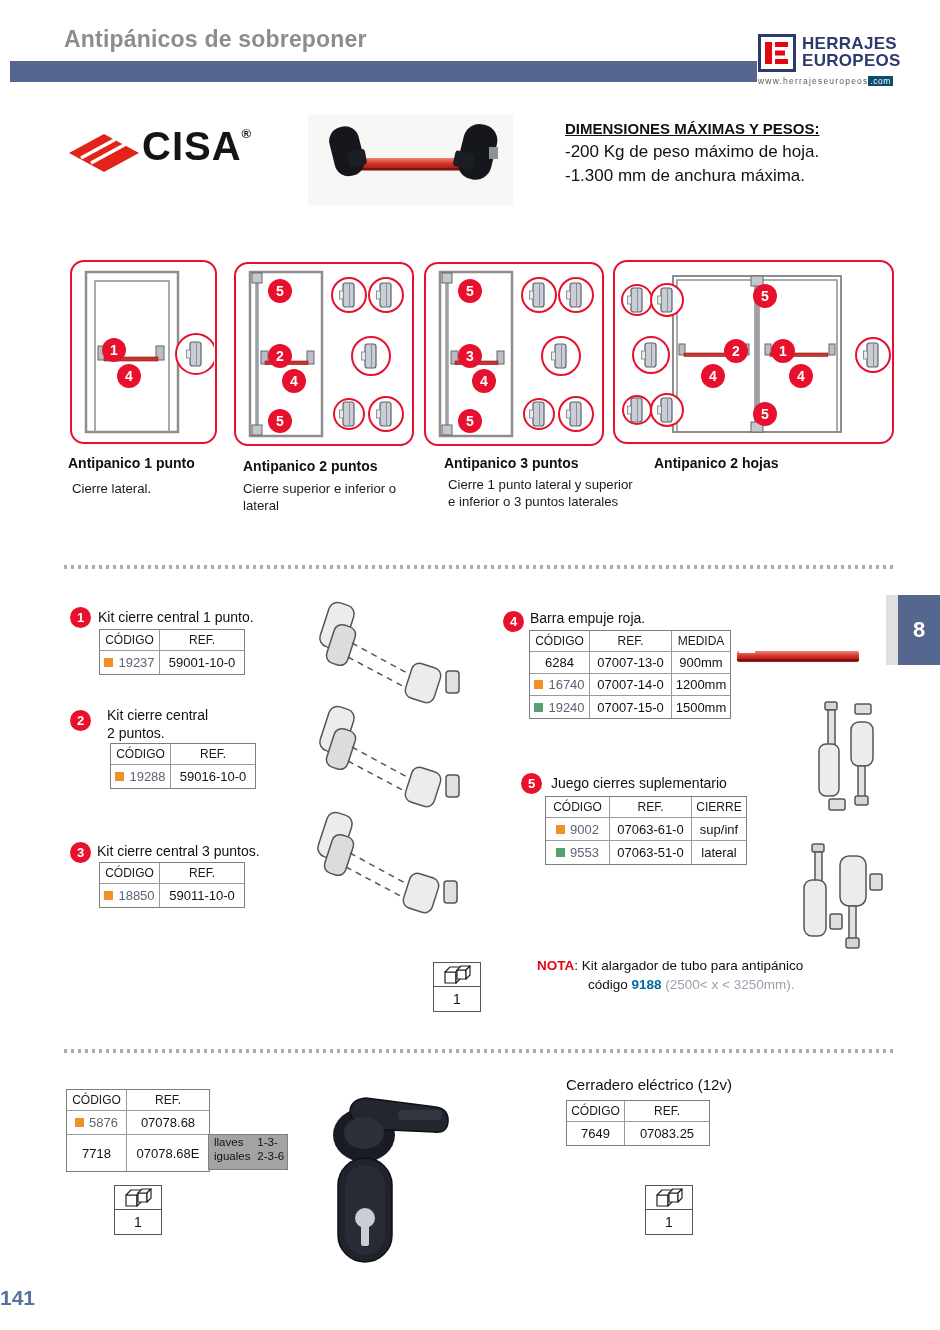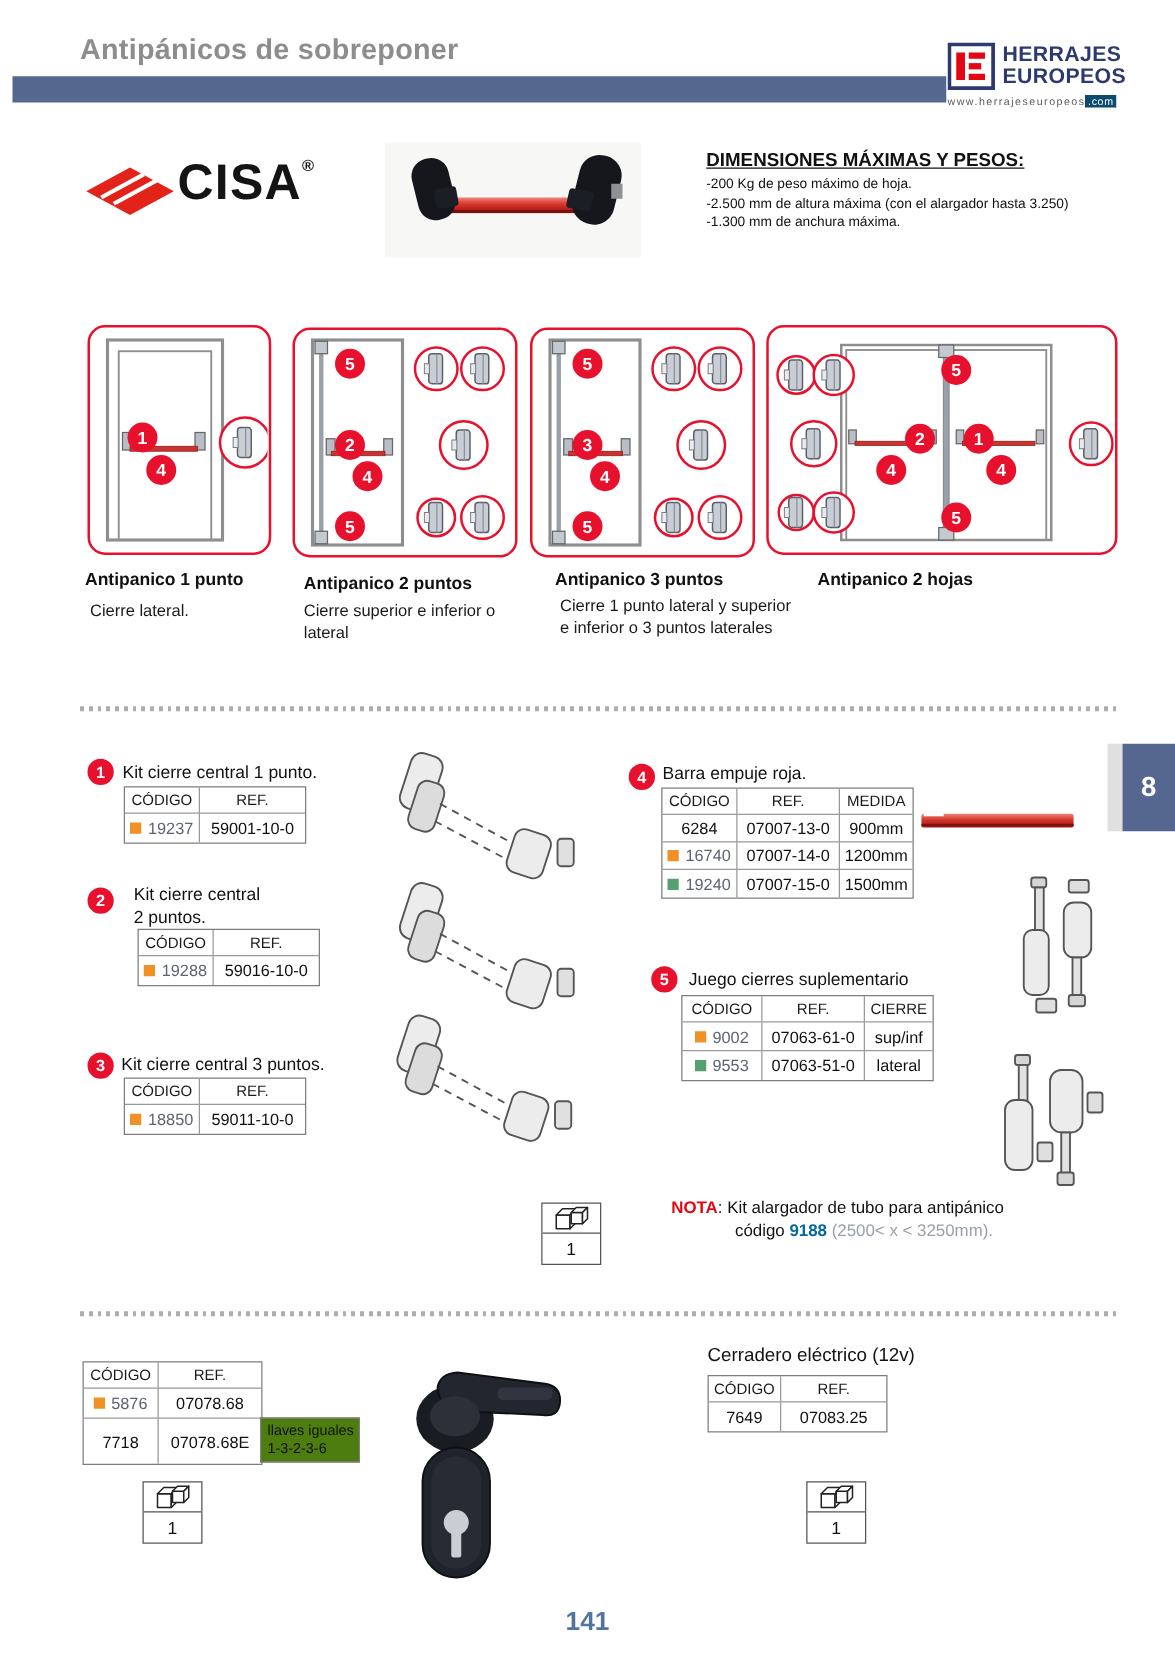--- a/index.html
+++ b/index.html
@@ -14,21 +14,21 @@
   .logo-text { color:#2d3a6e; font-weight:bold; font-size:17px; line-height:0.98; letter-spacing:0.3px; }
   .logo-url { margin-top:4px; font-size:8.5px; color:#5a5a5a; letter-spacing:1.2px; }
   .logo-url .tld { background:#0c4a6e; color:#fff; padding:0 2px; letter-spacing:0.5px; }
 
   
   .cisa-wordmark { position:absolute; left:142px; top:124px; font-size:40px; font-weight:900; color:#141414; letter-spacing:1px; }
   .cisa-wordmark sup { font-size:13px; font-weight:bold; vertical-align:22px; }
   .photo-box { position:absolute; left:308px; top:114px; width:205px; height:92px; background:#f7f7f6; }
   .dim-block { position:absolute; left:565px; top:120px; width:360px; }
   .dim-heading { font-size:15px; font-weight:bold; color:#111; margin-bottom:3px;text-decoration:underline; }
-  .dim-line { font-size:11px; color:#111; line-height:1.42; }
+  .dim-line { font-size:17px; color:#111; line-height:1.42; }
 
   
   .dg-panel { position:absolute; border:2.5px solid #e8112d; border-radius:14px; background:#fff; }
   .dg-caption-title { position:absolute; font-size:14px; font-weight:bold; color:#111; }
   .dg-caption-desc { position:absolute; font-size:13.2px; color:#1a1a1a; line-height:1.3; }
 
   .dotted-sep { position:absolute; left:64px; width:832px; height:4px;
     background-image:repeating-linear-gradient(90deg,#adadad 0 3px,transparent 3px 7px); }
 
   
@@ -63,22 +63,22 @@
   .nota-line2 .range { color:#9aa0ab; }
 
   
   .tab-shadow { position:absolute; left:886px; top:595px; width:12px; height:70px; background:#e0e0e0; }
   .section-tab { position:absolute; left:898px; top:595px; width:42px; height:70px; background:#55678e;
     color:#fff; font-size:22px; font-weight:bold; display:flex; align-items:center; justify-content:center; }
 
   
   .small-title { position:absolute; font-size:15px; color:#111; }
   .keys-note { position:absolute; left:208px; top:1134px; width:80px; height:36px; border:1.5px solid #7e7e7e;
-    background:#4d7c0f; font-size:11.5px; color:#111; display:flex; flex-direction:column; justify-content:center; padding-left:5px; line-height:1.25; }
-  .page-number { position:absolute; left:0; right:0; top:1286px; text-align:center; font-size:21px; font-weight:bold; color:#53749e; }
+    background:#a3a3a3; font-size:11.5px; color:#111; display:flex; flex-direction:row; justify-content:center; padding-left:5px; line-height:1.25; }
+  .page-number { position:absolute; left:0; right:0; top:1286px; text-align:left; font-size:21px; font-weight:bold; color:#53749e; }
 
   svg text.co { fill:#fff; font-size:14px; font-weight:bold; font-family:"Liberation Sans",sans-serif; text-anchor:middle; }
 </style>
 </head>
 <body>
 
 <div class="page">
 
   <svg width="0" height="0" style="position:absolute" aria-hidden="true">
     <defs>
@@ -151,21 +151,20 @@
           <rect x="152" y="10" width="34" height="56" rx="16" fill="#15171c"></rect>
         </g>
       <rect x="146" y="38" width="20" height="16" rx="3" fill="#1b1e24" transform="rotate(12 156 46)"></rect>
       <rect x="181" y="33" width="9" height="12" fill="#8e9196"></rect>
     </svg>
   </div>
 
   <div class="dim-block">
     <div class="dim-heading">DIMENSIONES MÁXIMAS Y PESOS:</div>
     <div class="dim-line">-200 Kg de peso máximo de hoja.</div>
-    <div class="dim-line">-2.500 mm de altura máxima (con el alargador hasta 3.250)</div>
     <div class="dim-line">-1.300 mm de anchura máxima.</div>
   </div>
 
   <div class="dg-panel" style="left:70px;top:260px;width:147px;height:184px">
     <svg width="142" height="179" viewBox="0 0 142 179">
       <rect x="14" y="10" width="92" height="160" fill="none" stroke="#8e8e8e" stroke-width="2.5"></rect>
       <rect x="23" y="19" width="74" height="151" fill="none" stroke="#8e8e8e" stroke-width="1.5"></rect>
       <rect x="26" y="84" width="8" height="14" fill="#b9bec6" stroke="#666" stroke-width="1"></rect>
       <rect x="84" y="84" width="8" height="14" fill="#b9bec6" stroke="#666" stroke-width="1"></rect>
       <rect x="32" y="95" width="54" height="4" fill="#c93330" stroke="#8c1a18" stroke-width="0.6"></rect>

